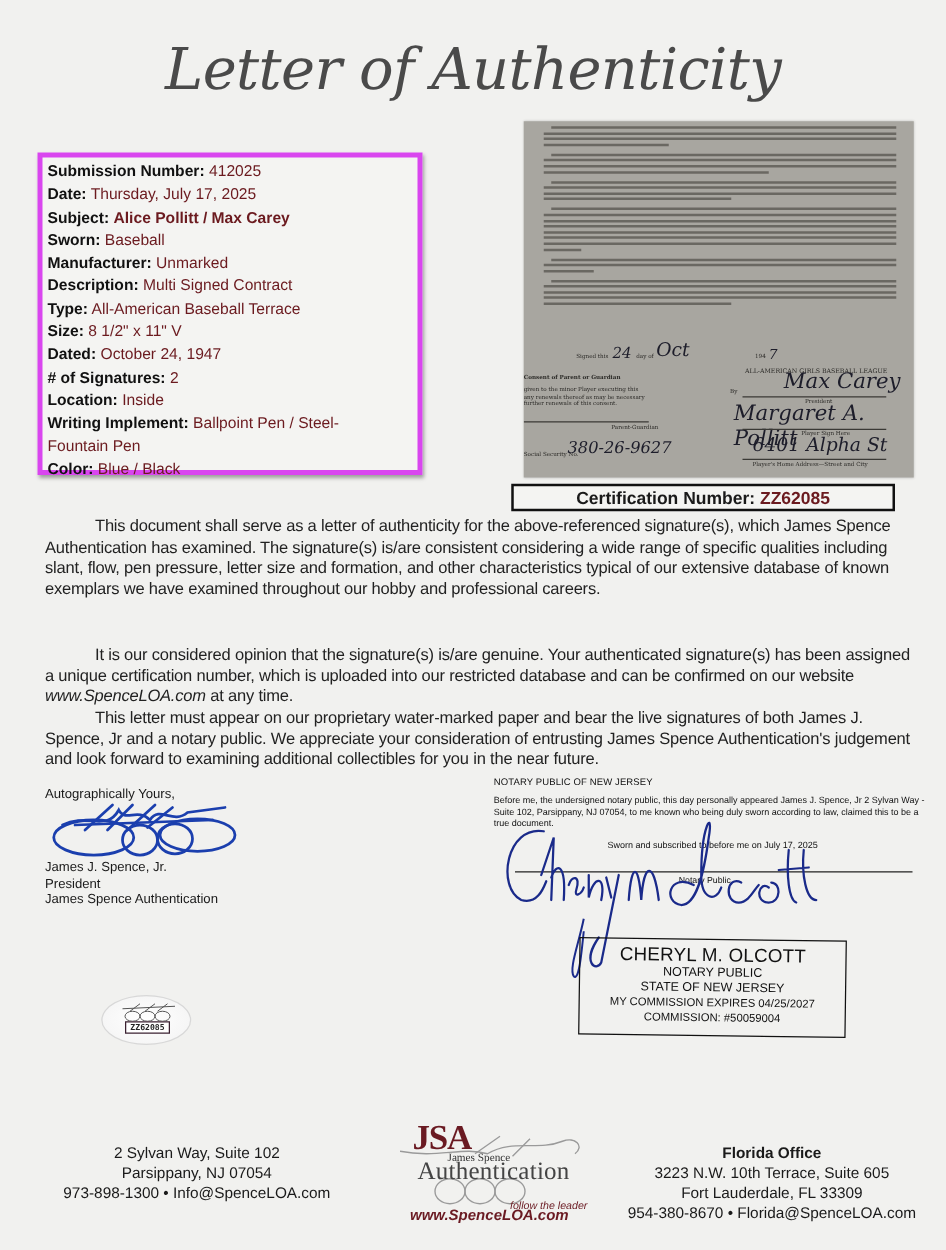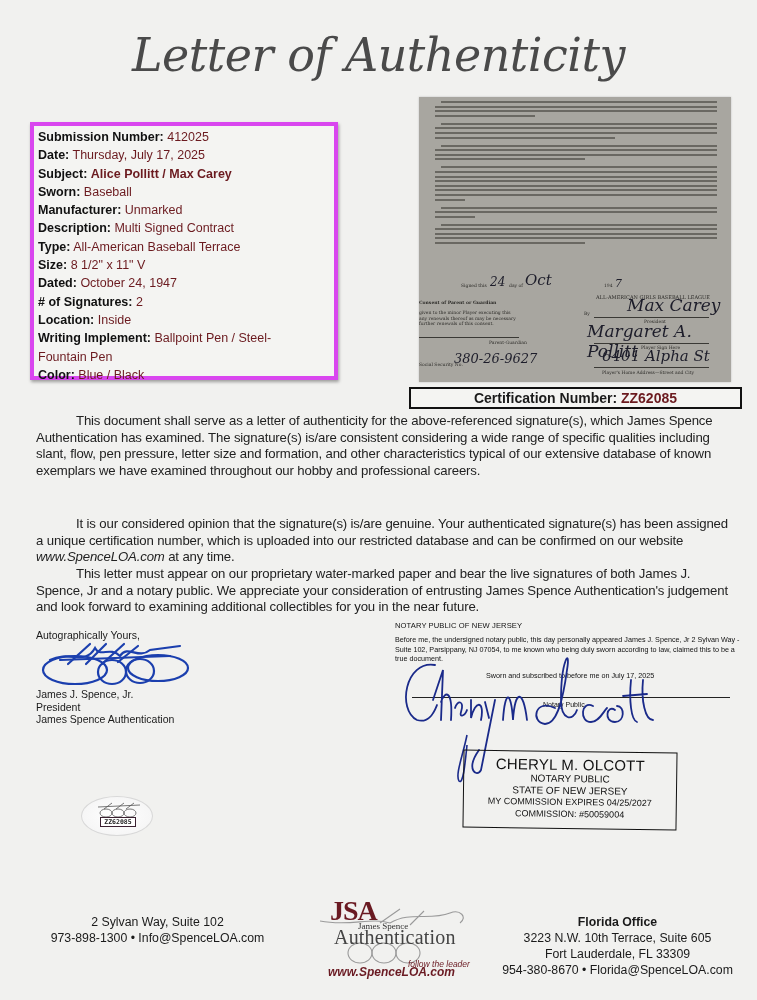--- a/index.html
+++ b/index.html
@@ -61,21 +61,21 @@
   .contract-photo .small {
     position: absolute;
     font-family: "DejaVu Serif", serif;
     font-size: 4.5px; color: #2c2b28;
   }
   .contract-photo .rule {
     position: absolute; height: 1px; background: #3a3935;
   }
   .cert-box {
     position: absolute; left: 409px; top: 387px;
-    width: 333px; height: 22px;
+    width: 307px; height: 22px;
     border: 2px solid #111;
     background: #f4f4f2;
     text-align: center;
     font-size: 14px; font-weight: bold; line-height: 18px;
   }
   .cert-box .val { color: #6b1a1f; }
   .para-text {
     position: absolute; left: 36px; width: 700px;
     font-family: "Liberation Sans", sans-serif;
     font-size: 13.2px; line-height: 16.6px;
@@ -328,20 +328,21 @@
         <ellipse cx="22" cy="12" rx="6" ry="4"></ellipse>
         <ellipse cx="34" cy="12" rx="6" ry="4"></ellipse>
       <path d="M2 6 L44 4 M8 8 L16 2 M20 8 L28 2 M30 8 L38 2"></path>
     </g>
   </svg>
   <div class="code">ZZ62085</div>
 </div>
 
 <div class="office nj">
   <div>2 Sylvan Way, Suite 102</div>
+  <div>Parsippany, NJ 07054</div>
   <div>973-898-1300 • Info@SpenceLOA.com</div>
 </div>
 
 <div class="logo">
   <svg style="position:absolute; left:0; top:12px;" width="150" height="60" viewBox="0 0 150 60">
     <g fill="none" stroke="#9a9a9a" stroke-width="1.1">
       <ellipse cx="40" cy="46" rx="12" ry="10"></ellipse>
         <ellipse cx="64" cy="46" rx="12" ry="10"></ellipse>
         <ellipse cx="88" cy="46" rx="12" ry="10"></ellipse>
       <path d="M0 14 C30 20 50 10 70 16 C90 4 110 14 130 6 C140 2 148 10 140 16"></path>

